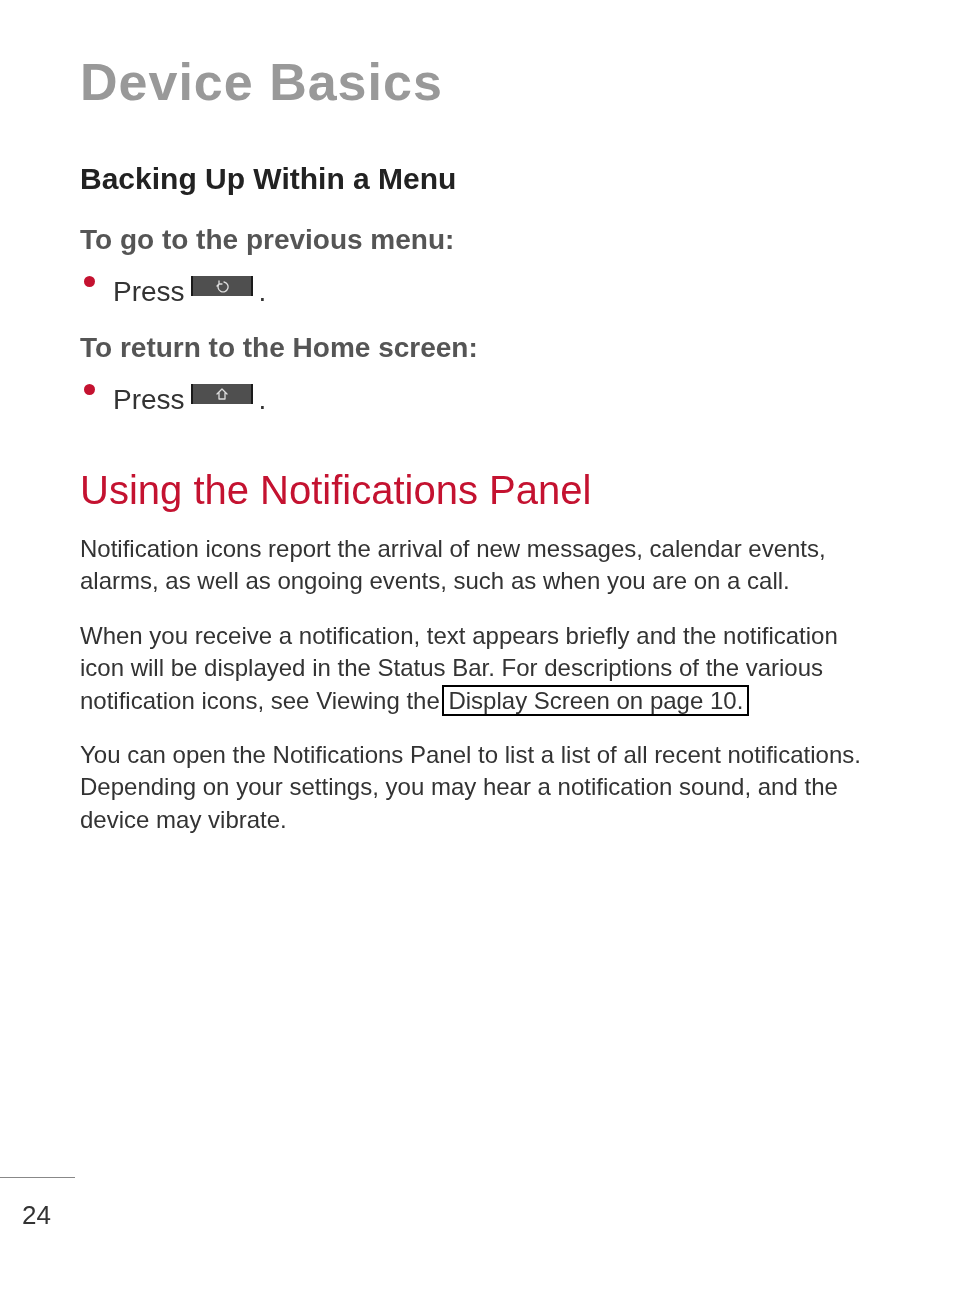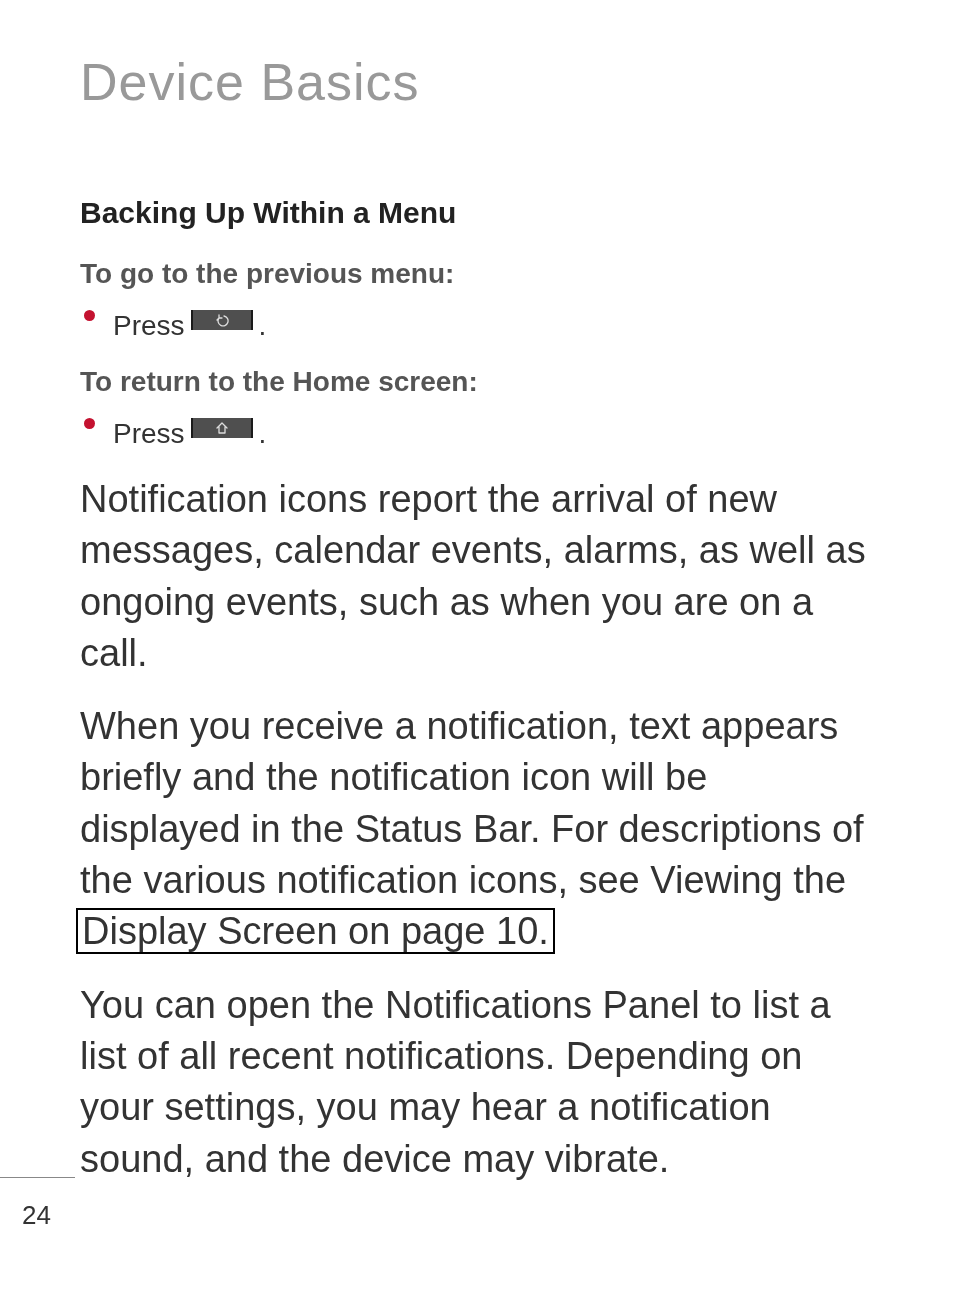--- a/index.html
+++ b/index.html
@@ -9,24 +9,24 @@
       background: #ffffff;
       font-family: "Optima", "Candara", "Segoe UI", sans-serif;
       color: #333333;
       position: relative;
     }
     .content {
       padding: 52px 80px 0 80px;
     }
     .chapter-title {
       font-size: 52px;
-      font-weight: 400;
+      font-weight: 700;
       color: #999999;
       letter-spacing: 1px;
-      margin-bottom: 84px;
+      margin-bottom: 50px;
     }
     .section-title-bold {
       font-size: 30px;
       font-weight: 700;
       color: #222222;
       margin-bottom: 28px;
     }
     .subsection-label {
       font-size: 28px;
       font-weight: 700;
@@ -69,21 +69,21 @@
       transform: translate(-50%, -50%);
     }
     .section-title-red {
       font-size: 40px;
       font-weight: 400;
       color: #c41230;
       margin-top: 52px;
       margin-bottom: 20px;
     }
     .body-para {
-      font-size: 38px;
+      font-size: 24px;
       line-height: 1.35;
       color: #333333;
       margin-bottom: 22px;
     }
     .ref-link {
       display: inline;
       border: 2px solid #000000;
       padding: 0 4px;
       margin-left: -4px;
       text-align: center;
@@ -131,20 +131,21 @@
     <span class="bullet"></span>
     <span class="bullet-text">Press </span>
     <span class="inline-key">
       <svg width="14" height="14" viewBox="0 0 14 14">
         <path d="M2 7 L7 2 L12 7 M4 6 L4 12 L10 12 L10 6" fill="none" stroke="#dddddd" stroke-width="1.3" stroke-linecap="round" stroke-linejoin="round"></path>
       </svg>
     </span>
     <span class="bullet-text"> .</span>
   </div>
 
+  <h2 class="section-title-red">Using the Notifications Panel</h2>
 
   <p class="body-para">Notification icons report the arrival of new messages, calendar events, alarms, as well as ongoing events, such as when you are on a call.</p>
 
   <p class="body-para">
     <span>When you receive a notification, text appears briefly and the notification icon will be displayed in the Status Bar. For descriptions of the various notification icons, see Viewing the </span><span class="ref-link">Display Screen on page 10.</span>
   </p>
 
   <p class="body-para">You can open the Notifications Panel to list a list of all recent notifications. Depending on your settings, you may hear a notification sound, and the device may vibrate.</p>
 </div>
 

